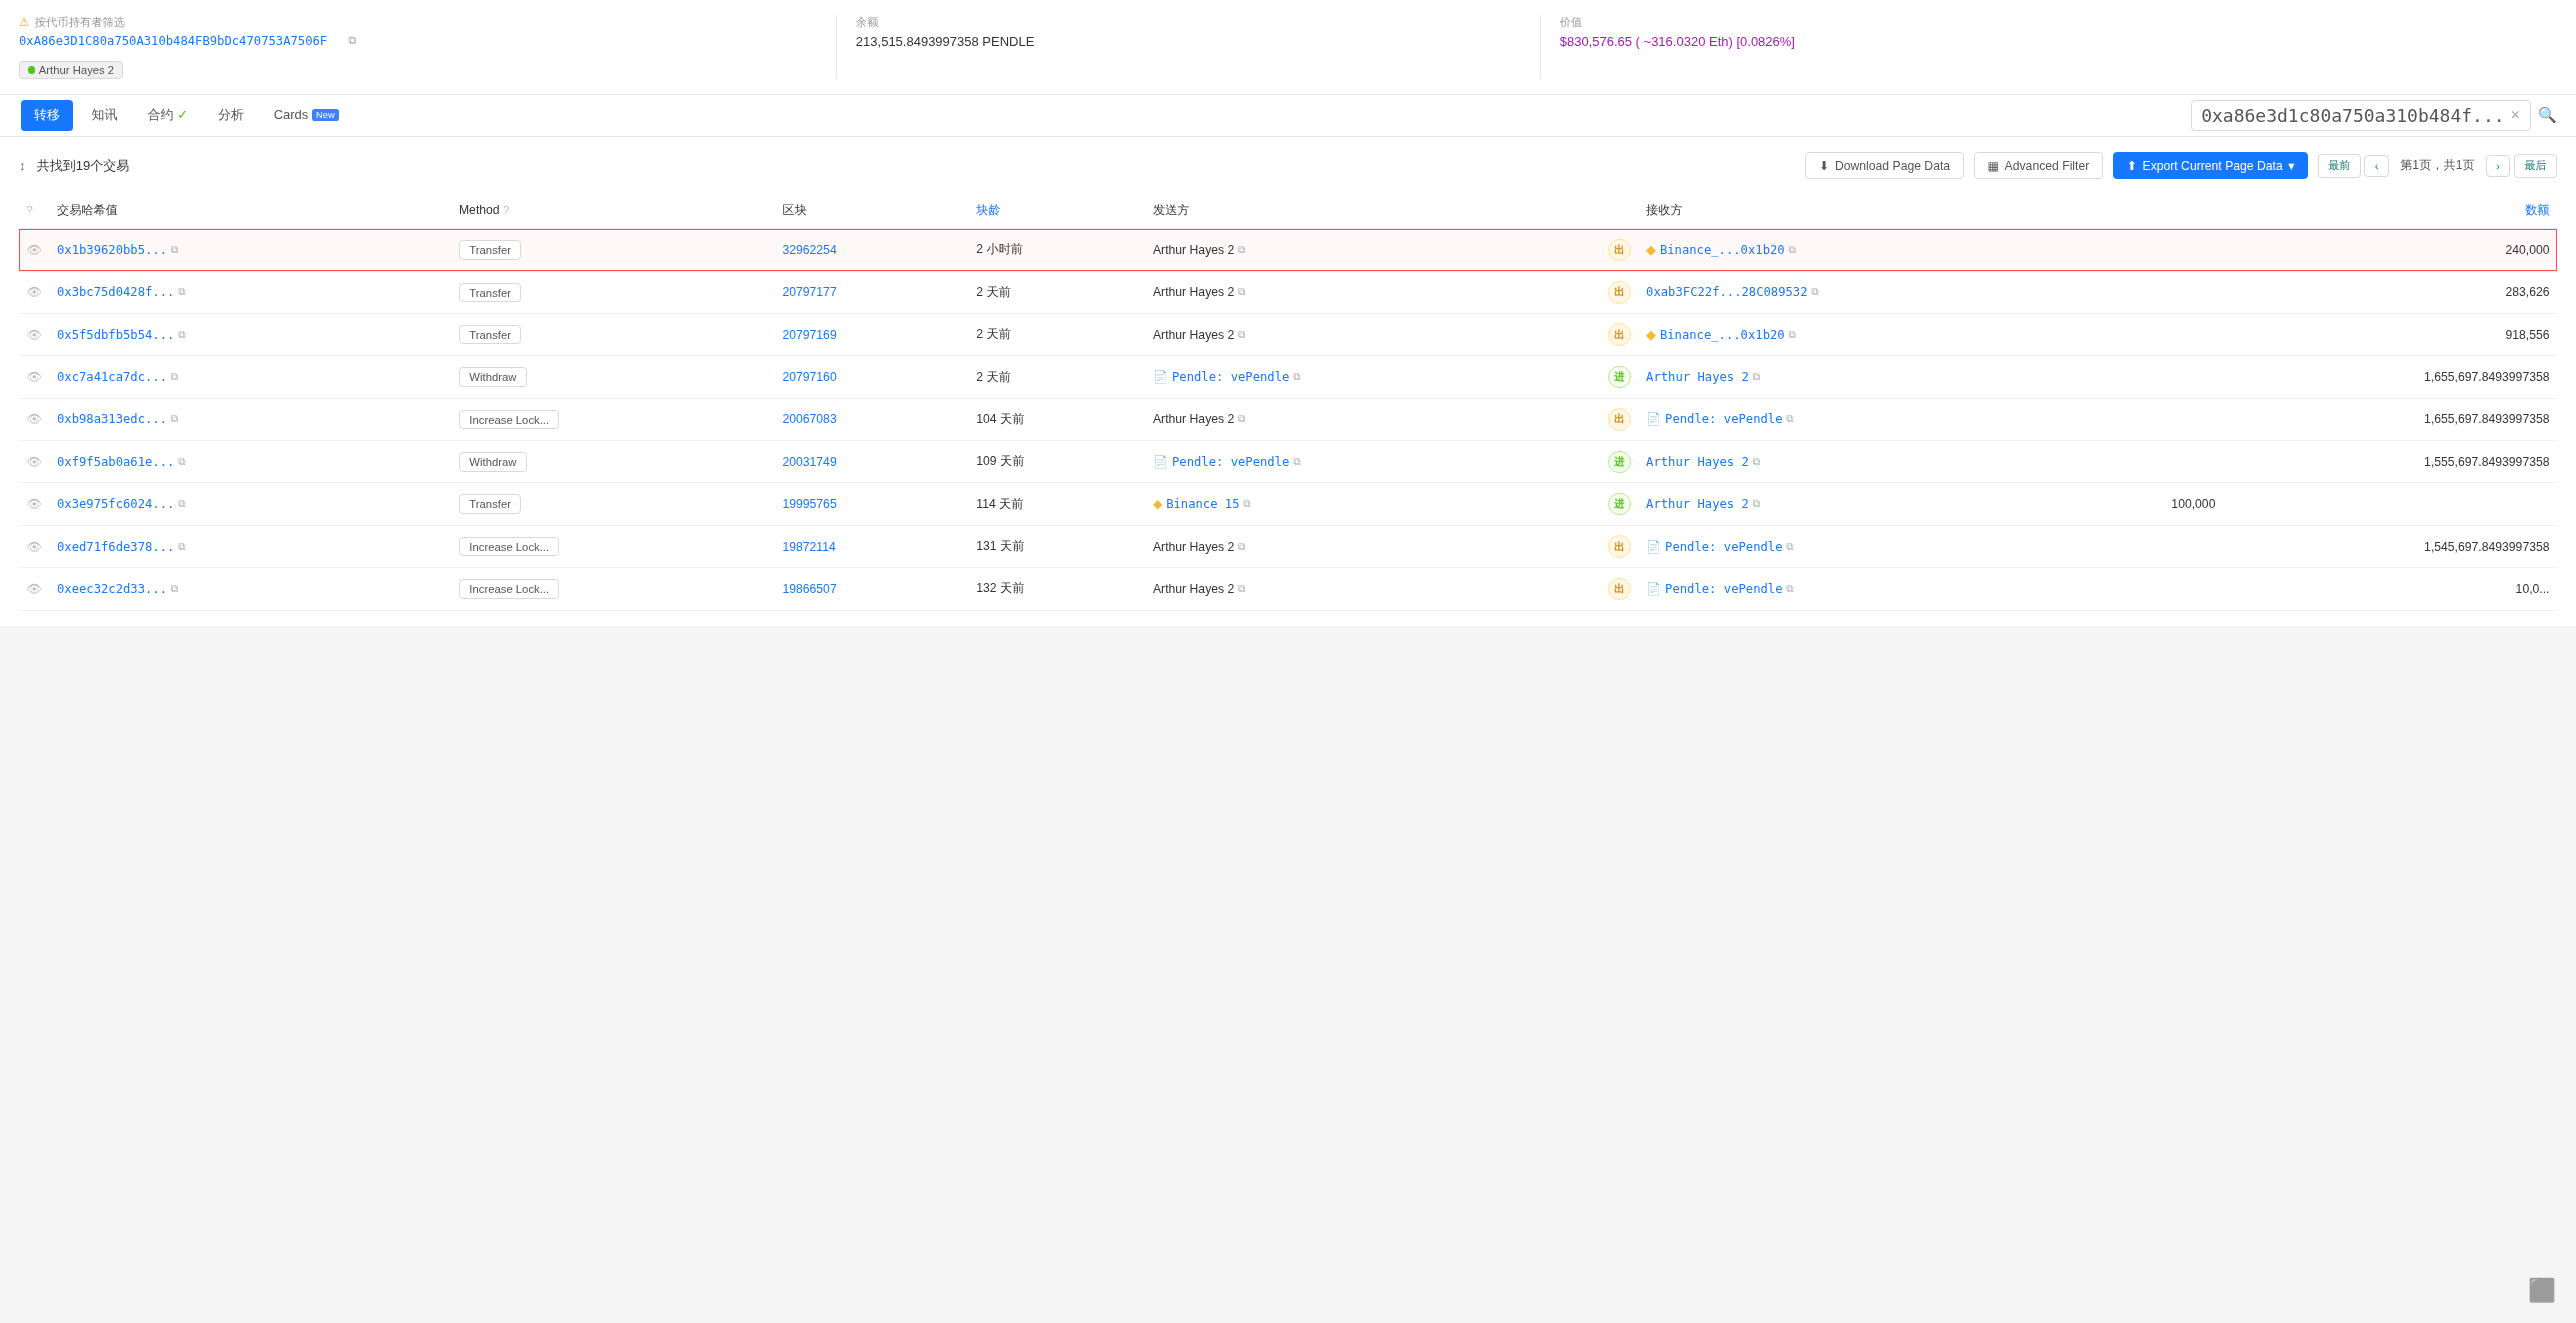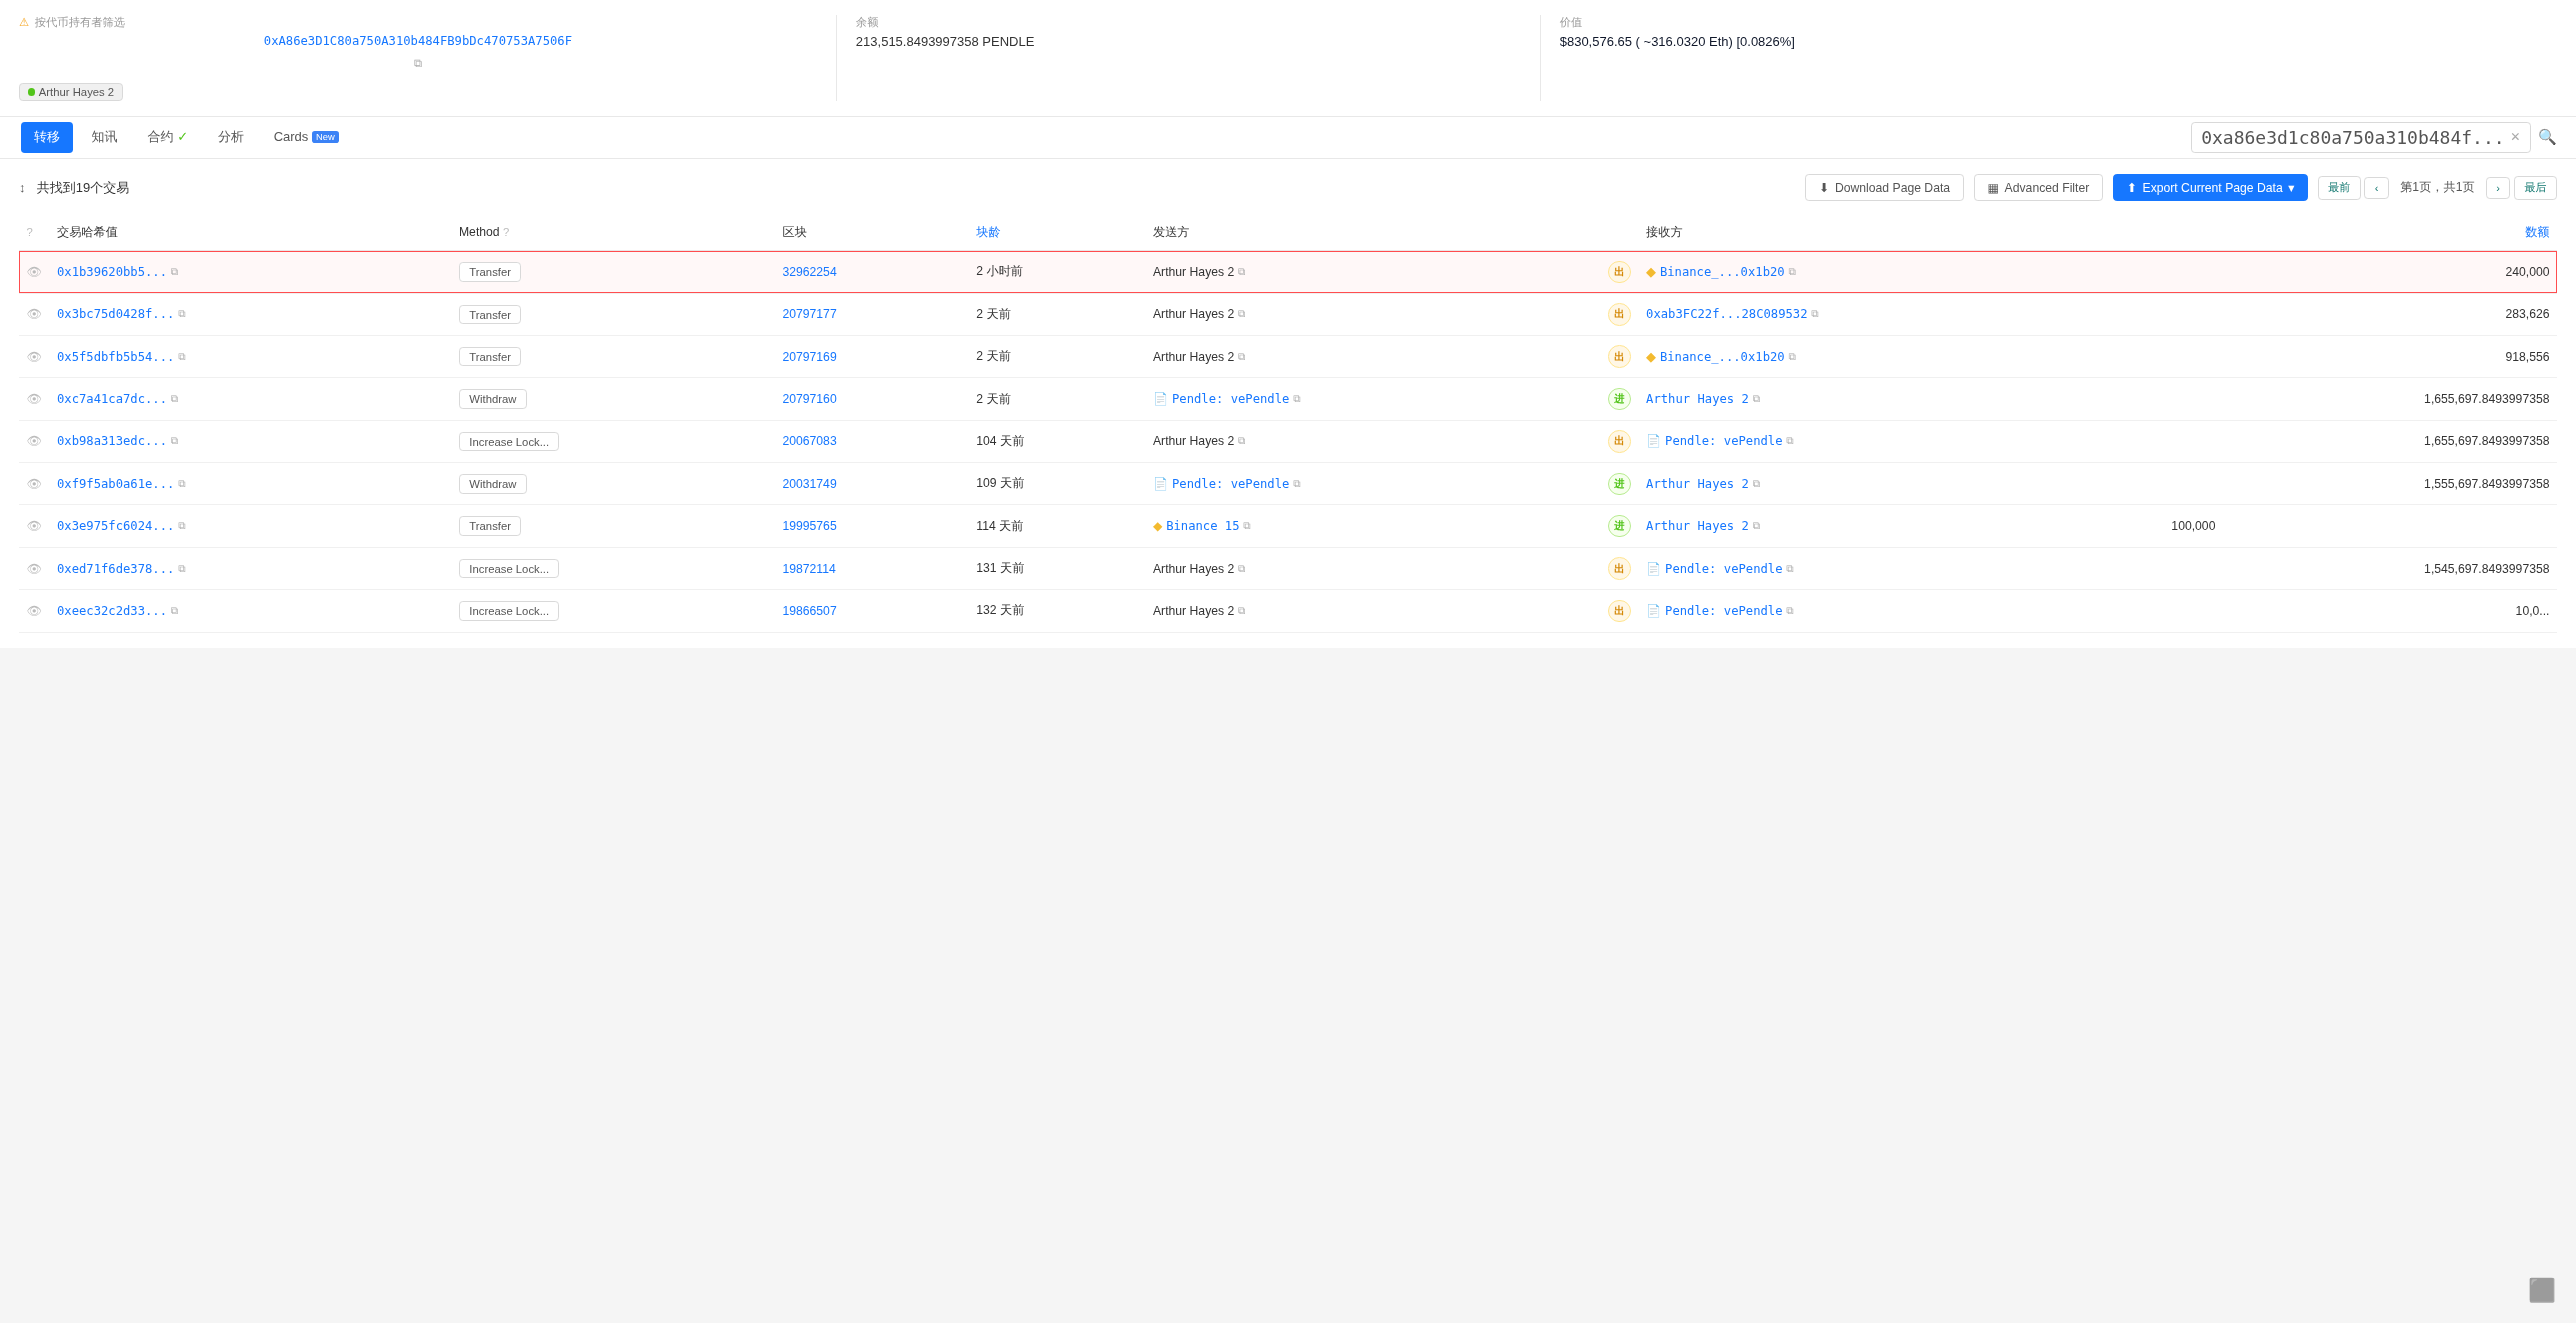--- a/index.html
+++ b/index.html
@@ -10,21 +10,21 @@
     .top-panel-section:last-child { border-right: none; padding-right: 0; padding-left: 19px; }
     .top-panel-section:first-child { padding-left: 0; }
     .filter-label { font-size: 11.3px; color: #999; margin-bottom: 3.8px; display: flex; align-items: center; gap: 5.6px; }
     .address-link { color: #1677ff; font-size: 12.2px; font-family: monospace; text-decoration: none; display: flex; align-items: center; gap: 5.6px; }
     .copy-icon { color: #aaa; cursor: pointer; font-size: 11.3px; }
     .tag { display: inline-flex; align-items: center; gap: 3.8px; background: #f0f0f0; border: 0.9px solid #d9d9d9; border-radius: 3.8px; padding: 1.9px 7.5px; font-size: 11.3px; color: #555; margin-top: 5.6px; }
     .tag .dot { width: 7.5px; height: 7.5px; background: #52c41a; border-radius: 50%; display: inline-block; }
     .balance-label { font-size: 11.3px; color: #999; margin-bottom: 3.8px; }
     .balance-value { font-size: 13px; color: #333; font-weight: 500; }
     .value-label { font-size: 11.3px; color: #999; margin-bottom: 3.8px; }
-    .value-text { font-size: 13px; color: #0f172a; }
+    .value-text { font-size: 13px; color: #a21caf; }
 
     .nav-bar { background: #fff; border-bottom: 0.9px solid #e8e8e8; padding: 0 19px; display: flex; align-items: center; gap: 3.8px; }
     .nav-tab { padding: 11.3px 13px; cursor: pointer; color: #555; font-size: 13px; border-bottom: 1.9px solid transparent; display: flex; align-items: center; gap: 3.8px; }
     .nav-tab.active { color: #fff; background: #1677ff; border-radius: 3.8px; border-bottom: 1.9px solid transparent; margin: 5.6px 1.9px; padding: 5.6px 13px; }
     .nav-tab .new-badge { background: #3b82f6; color: #fff; font-size: 9.4px; border-radius: 2.8px; padding: 0.9px 3.8px; }
     .nav-search { margin-left: auto; display: flex; align-items: center; gap: 7.5px; }
     .search-box { border: 0.9px solid #d9d9d9; border-radius: 3.8px; padding: 3.8px 9.4px; font-size: 12.2px; color: #333; display: flex; align-items: center; gap: 5.6px; min-width: 188px; }
     .search-box-text { color: #555; font-size: 18px; font-family: monospace; }
     .close-btn { color: #aaa; cursor: pointer; }
     .search-icon-btn { cursor: pointer; color: #555; font-size: 15px; }
@@ -54,21 +54,21 @@
   </style>
 </head>
 <body>
 
 <div class="top-panel">
   <div class="top-panel-section" style="flex:1.2; border-right:0.9px solid #e8e8e8; padding-right:19px;">
     <div class="filter-label">
       <span style="color:#f5a623;">⚠</span>
       <span>按代币持有者筛选</span>
     </div>
-    <div style="display:flex;align-items:center;gap:9px;margin-bottom:7.5px;flex-direction:column;">
+    <div style="display:flex;align-items:center;gap:21px;margin-bottom:7.5px;">
       <a class="address-link" href="#">0xA86e3D1C80a750A310b484FB9bDc470753A7506F</a>
       <span class="copy-icon">⧉</span>
     </div>
     <span class="tag">
       <span class="dot"></span>
       <span>Arthur Hayes 2</span>
     </span>
   </div>
   <div class="top-panel-section" style="flex:1; padding-left:19px; padding-right:19px; border-right:0.9px solid #e8e8e8;">
     <div class="balance-label">余额</div>

